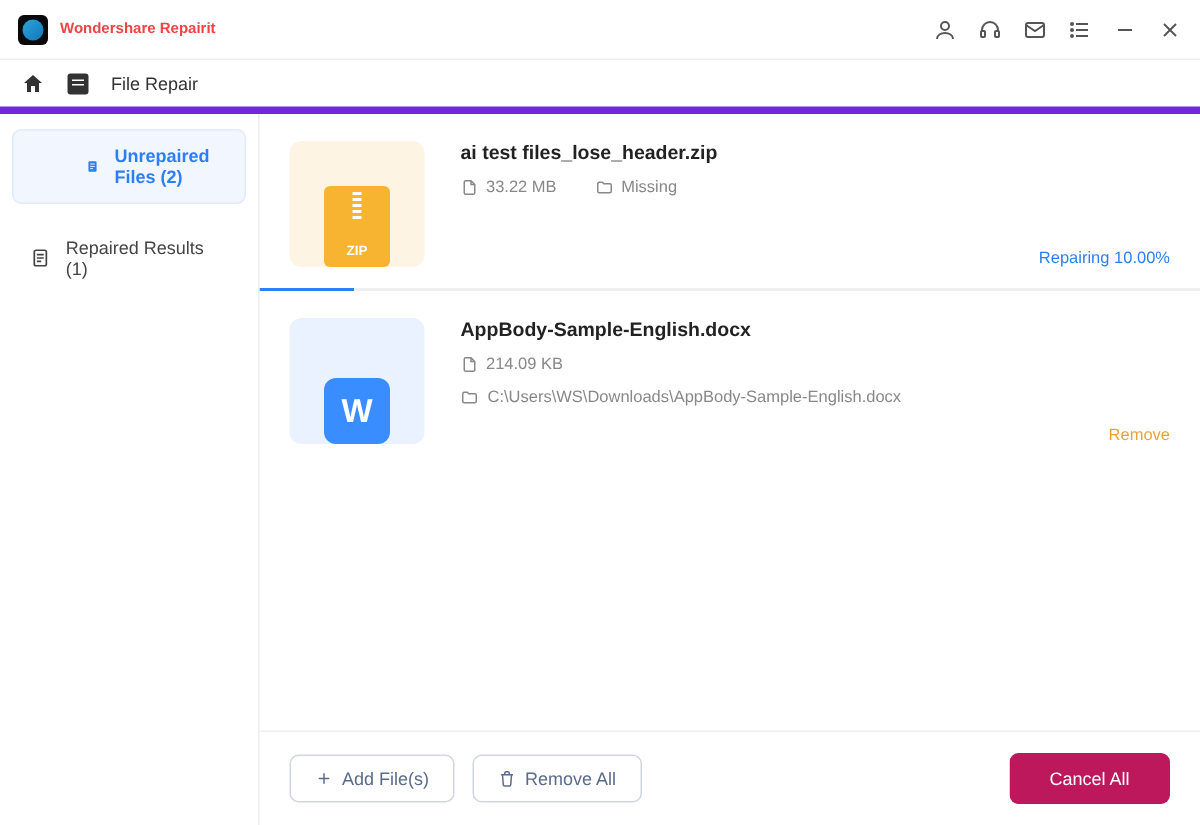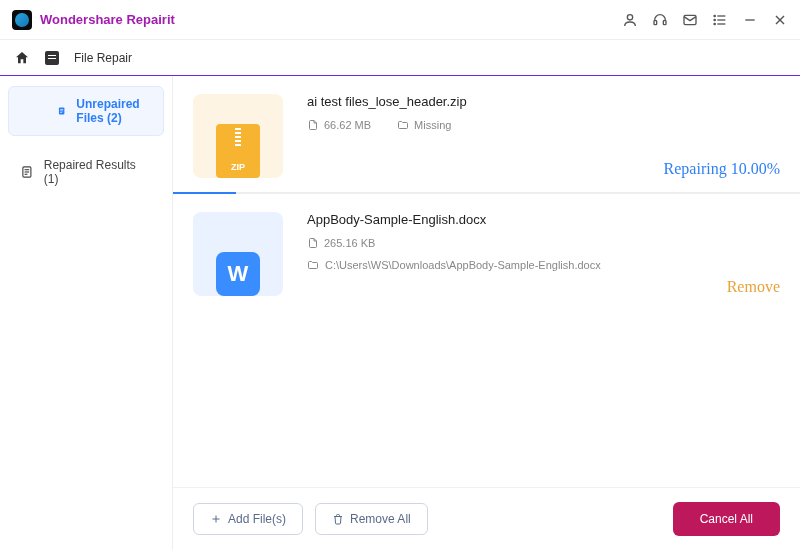--- a/index.html
+++ b/index.html
@@ -1,23 +1,23 @@
 <!DOCTYPE html>
 <html><head>
 <meta charset="utf-8">
 <style>
 * { box-sizing: border-box; margin: 0; padding: 0; }
 body { font-family: -apple-system, BlinkMacSystemFont, 'Segoe UI', Arial, sans-serif; background: #fff; width: 800px; height: 550px; overflow: hidden; }
 .titlebar { height: 40px; display: flex; align-items: center; padding: 0 12px; border-bottom: 1px solid #eee; }
 .logo { width: 20px; height: 20px; background: #0a0a0a; border-radius: 4px; display: flex; align-items: center; justify-content: center; margin-right: 8px; }
 .logo-inner { width: 14px; height: 14px; border-radius: 50%; background: linear-gradient(135deg, #2ba5d9, #1177bb); position: relative; }
-.app-title { font-size: 13px; font-weight: 600; color: #a21caf; }
+.app-title { font-size: 10px; font-weight: 600; color: #ef4444; }
 .titlebar-right { margin-left: auto; display: flex; gap: 14px; align-items: center; color: #555; }
 .icon-btn { width: 16px; height: 16px; display: flex; align-items: center; justify-content: center; cursor: pointer; }
-.breadcrumb-bar { height: 36px; display: flex; align-items: center; padding: 0 14px; gap: 14px; border-bottom: 1px solid #6d28d9; }
+.breadcrumb-bar { height: 36px; display: flex; align-items: center; padding: 0 14px; gap: 14px; border-bottom: 5px solid #6d28d9; }
 .bc-icon { width: 16px; height: 16px; display: flex; align-items: center; justify-content: center; color: #333; }
 .bc-doc { width: 14px; height: 14px; background: #333; border-radius: 2px; position: relative; }
 .bc-doc:after { content: ''; position: absolute; top: 4px; left: 3px; right: 3px; height: 1px; background: #fff; box-shadow: 0 3px 0 #fff; }
 .bc-label { font-size: 12px; color: #333; }
 .main { display: flex; height: 474px; }
 .sidebar { width: 172px; padding: 10px 8px; background: #fff; }
 .side-item { display: flex; align-items: center; gap: 10px; padding: 10px 12px; border-radius: 6px; font-size: 12px; cursor: pointer; }
 .side-item.active { background: #f2f6ff; color: #2d7ff9; font-weight: 600; border: 1px solid #e0e9ff; padding-left: 48px; }
 .side-item.inactive { color: #444; margin-top: 12px; }
 .side-icon { width: 14px; height: 14px; }
@@ -25,27 +25,27 @@
 .file-list { flex: 1; overflow: auto; }
 .file-card { display: flex; padding: 18px 20px 14px 20px; position: relative; }
 .file-thumb { width: 90px; height: 84px; border-radius: 8px; display: flex; align-items: flex-end; justify-content: center; flex-shrink: 0; }
 .thumb-zip-bg { background: #fdf4e3; }
 .thumb-docx-bg { background: #eaf2ff; }
 .zip-icon { width: 44px; height: 54px; background: #f7b431; border-radius: 4px; position: relative; }
 .zip-icon:before { content: ''; position: absolute; left: 50%; top: 4px; width: 6px; height: 20px; background: repeating-linear-gradient(#fff 0, #fff 2px, #f7b431 2px, #f7b431 4px); transform: translateX(-50%); }
 .zip-label { position: absolute; bottom: 6px; left: 0; right: 0; text-align: center; font-size: 9px; font-weight: 700; color: #fff; }
 .docx-icon { width: 44px; height: 44px; background: #3a8dff; border-radius: 8px; display: flex; align-items: center; justify-content: center; color: #fff; font-size: 22px; font-weight: 700; }
 .file-info { margin-left: 24px; flex: 1; }
-.file-name { font-size: 13px; font-weight: 400; color: #222; margin-bottom: 10px; }
+.file-name { font-size: 13px; font-weight: 700; color: #222; margin-bottom: 10px; }
 .file-meta { display: flex; gap: 26px; align-items: center; font-size: 11px; color: #888; margin-bottom: 10px; }
 .meta-item { display: flex; align-items: center; gap: 5px; }
 .meta-item svg { width: 12px; height: 12px; }
 .file-path { display: flex; align-items: center; gap: 6px; font-size: 11px; color: #888; }
 .file-path svg { width: 12px; height: 12px; }
-.file-status { position: absolute; right: 20px; bottom: 14px; font-size: 16px; font-family: Liberation Serif, serif; }
+.file-status { position: absolute; right: 20px; bottom: 14px; font-size: 11px; }
 .status-repairing { color: #2d7ff9; }
 .status-waiting { color: #e9a23b; }
 .progress-line { height: 2px; background: #eee; position: relative; }
 .progress-fill { height: 100%; background: #2d7ff9; }
 .footer { padding: 14px 20px; display: flex; gap: 12px; align-items: center; border-top: 1px solid #f0f0f0; text-align: center; }
 .btn { padding: 8px 16px; border-radius: 6px; font-size: 12px; display: flex; align-items: center; gap: 6px; cursor: pointer; border: 1px solid transparent; }
 .btn-outline { border-color: #d0d6e0; color: #5a6b8a; background: #fff; }
 .btn-primary { background: #be185d; color: #fff; margin-left: auto; padding: 9px 26px; }
 .btn svg { width: 12px; height: 12px; }
 </style>
@@ -145,21 +145,21 @@
             </div>
         </div>
         <div class="file-info">
           <div class="file-name">ai test files_lose_header.zip</div>
           <div class="file-meta">
             <div class="meta-item">
               <svg viewBox="0 0 24 24" fill="none" stroke="currentColor" stroke-width="2">
                   <path d="M14 3H7a2 2 0 00-2 2v14a2 2 0 002 2h10a2 2 0 002-2V8l-5-5z"></path>
                   <path d="M14 3v5h5"></path>
                 </svg>
-              <span>66.62  MB</span>
+              <span>33.22  MB</span>
             </div>
             <div class="meta-item">
               <svg viewBox="0 0 24 24" fill="none" stroke="currentColor" stroke-width="2">
                   <path d="M3 7a2 2 0 012-2h4l2 2h8a2 2 0 012 2v8a2 2 0 01-2 2H5a2 2 0 01-2-2V7z"></path>
                 </svg>
               <span>Missing</span>
             </div>
           </div>
         </div>
         <div class="file-status status-repairing">Repairing 10.00%</div>
@@ -173,21 +173,21 @@
           <div class="docx-icon">W</div>
         </div>
         <div class="file-info">
           <div class="file-name">AppBody-Sample-English.docx</div>
           <div class="file-meta">
             <div class="meta-item">
               <svg viewBox="0 0 24 24" fill="none" stroke="currentColor" stroke-width="2">
                   <path d="M14 3H7a2 2 0 00-2 2v14a2 2 0 002 2h10a2 2 0 002-2V8l-5-5z"></path>
                   <path d="M14 3v5h5"></path>
                 </svg>
-              <span>265.16  KB</span>
+              <span>214.09  KB</span>
             </div>
           </div>
           <div class="file-path">
             <svg viewBox="0 0 24 24" fill="none" stroke="currentColor" stroke-width="2">
                 <path d="M3 7a2 2 0 012-2h4l2 2h8a2 2 0 012 2v8a2 2 0 01-2 2H5a2 2 0 01-2-2V7z"></path>
               </svg>
             <span>C:\Users\WS\Downloads\AppBody-Sample-English.docx</span>
           </div>
         </div>
         <div class="file-status status-waiting">Remove</div>

